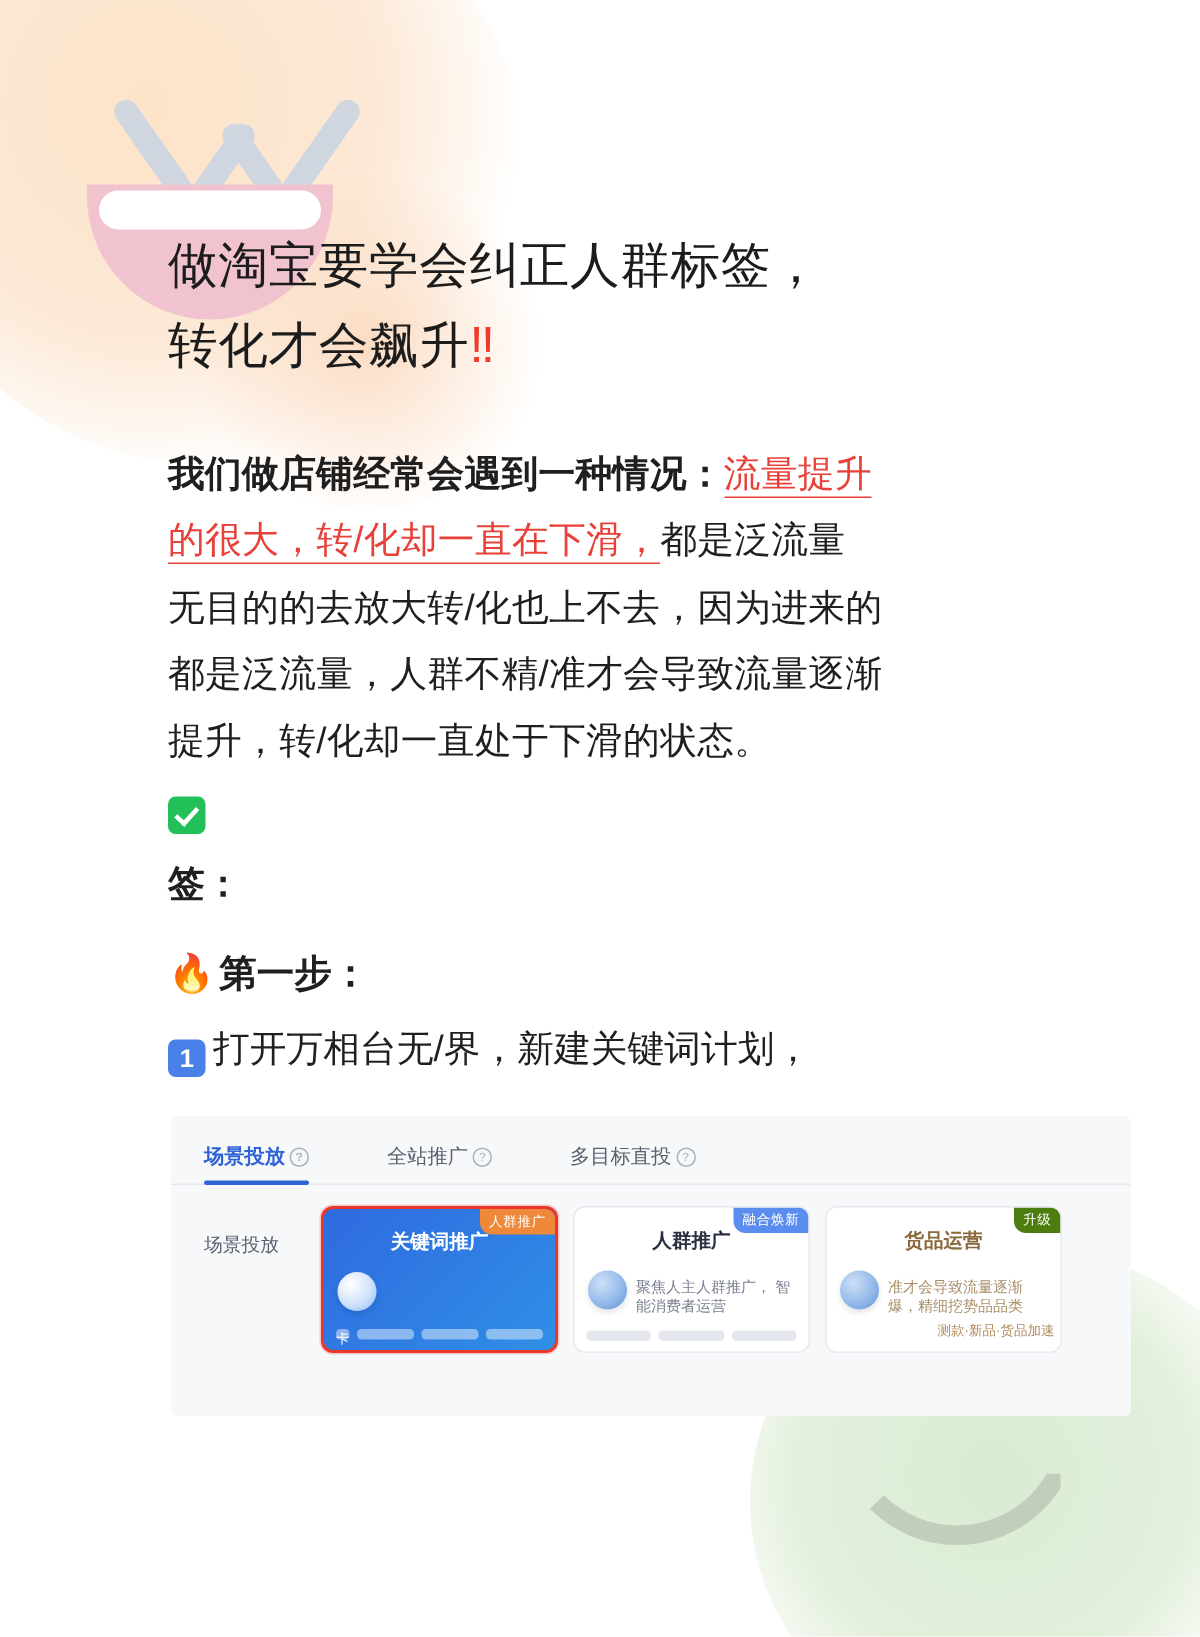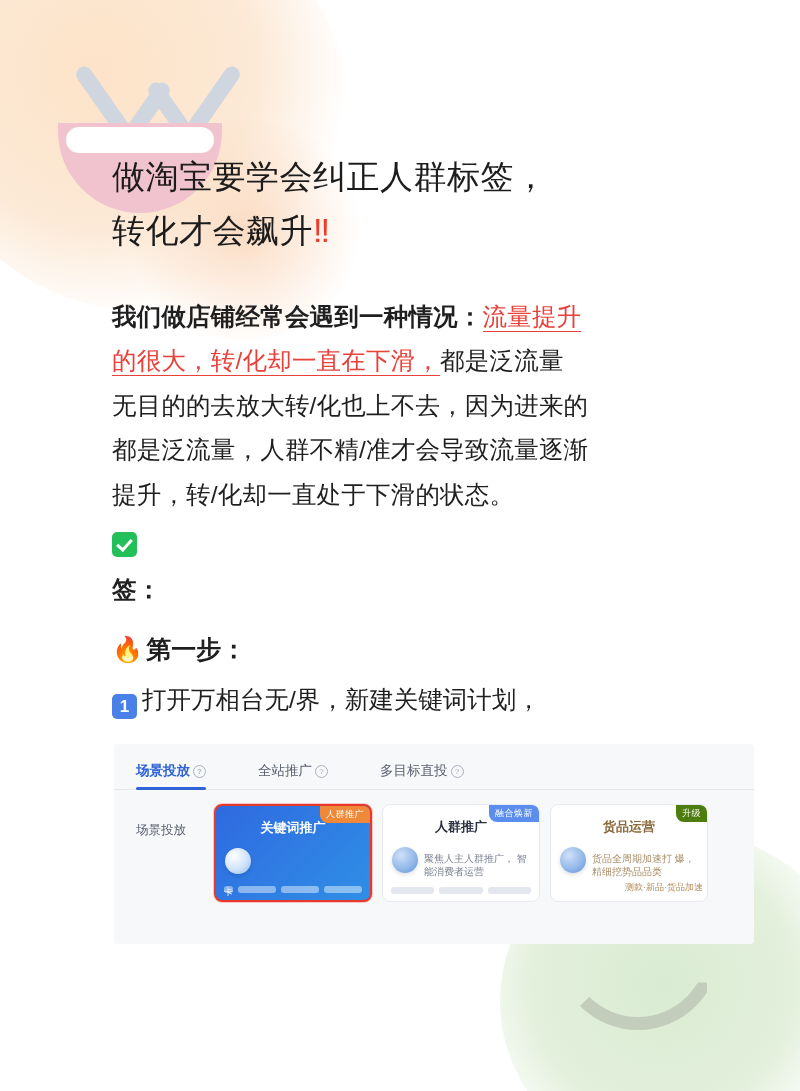--- a/index.html
+++ b/index.html
@@ -509,21 +509,21 @@
             <span></span>
             <span></span>
             <span></span>
           </div>
         </div>
 
         <div class="card c3">
           <div class="badge">升级</div>
           <div class="title">货品运营</div>
           <div class="globe"></div>
-          <div class="desc">货品全周期加速打
+          <div class="desc">准才会导致流量逐渐
 爆，精细挖势品品类</div>
           <div class="bottomtext">测款·新品·货品加速</div>
         </div>
 
       </div>
     </div>
     <div class="shot-fade"></div>
   </div>
 
 </div>

